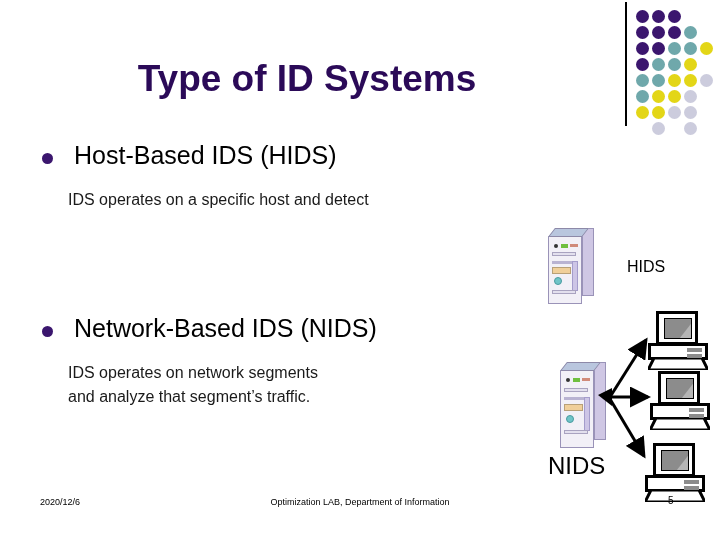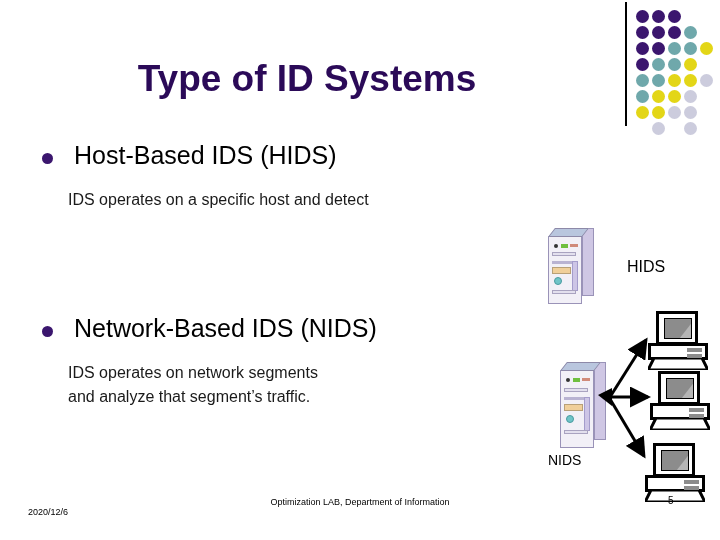--- a/index.html
+++ b/index.html
@@ -246,21 +246,21 @@
     pointer-events: none;
   }
 
   
   .footer-text {
     position: absolute;
     font-size: 9px;
     color: #000000;
     line-height: 1.35;
   }
-  #footer-date   { left: 28px; top: 496px; margin-top: 10px; }
+  #footer-date   { left: 40px; top: 496px; }
   #footer-center { left: 210px; top: 496px; width: 300px; text-align: center; }
   #page-number {
     position: absolute;
     left: 668px;
     top: 495px;
     font-size: 10px;
     color: #000000;
   }
 </style>
 </head>
@@ -346,21 +346,21 @@
     <div class="led-dark" style="left:6px;  top:16px;"></div>
     <div class="led-green" style="left:13px; top:16px;"></div>
     <div class="led-red" style="left:22px; top:16px;"></div>
     <div class="bay" style="top:26px;"></div>
     <div class="panel-strip" style="top:35px;"></div>
     <div class="panel-amber" style="top:42px;"></div>
     <div class="knob" style="left:6px; top:53px;"></div>
     <div class="vstrip" style="left:24px; top:35px; height:34px;"></div>
     <div class="bay" style="top:68px;"></div>
   </div>
-  <div class="icon-label" style="left:548px; top:452px; font-size:14px;">NIDS</div>
+  <div class="icon-label" style="left:548px; top:452px; font-size:24px;">NIDS</div>
 
   <svg id="arrows" viewBox="0 0 720 540">
     <defs>
       <marker id="arrowhead" markerWidth="7" markerHeight="7" refX="6" refY="3.5" orient="auto" markerUnits="strokeWidth">
         <polygon points="0 0, 7 3.5, 0 7" fill="#000000"></polygon>
       </marker>
     </defs>
     <polygon points="598,395 612,388 612,406" fill="#000000"></polygon>
     <line x1="610" y1="397" x2="646" y2="340" stroke="#000000" stroke-width="3" marker-end="url(#arrowhead)"></line>
     <line x1="612" y1="397" x2="648" y2="397" stroke="#000000" stroke-width="3" marker-end="url(#arrowhead)"></line>

